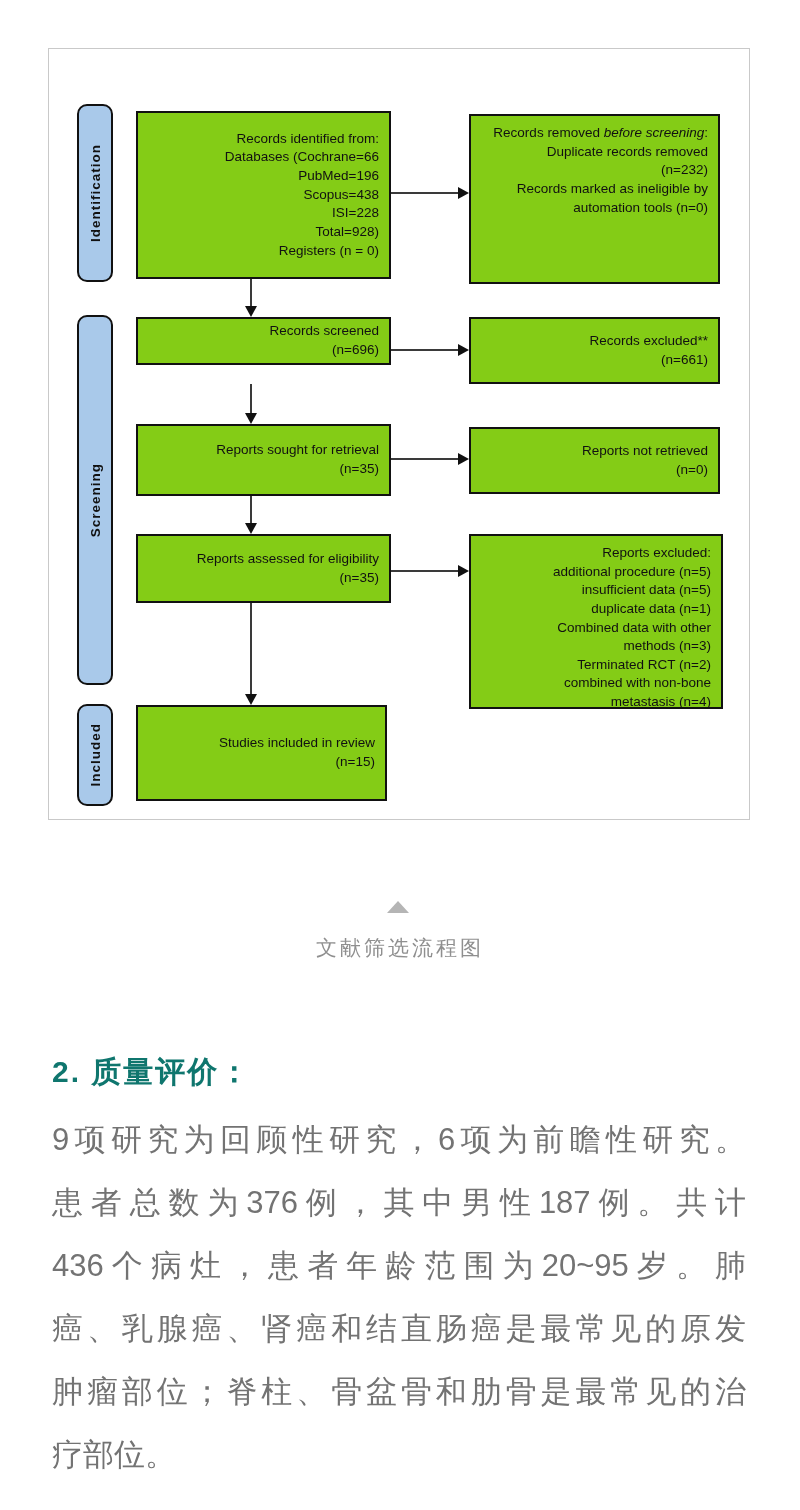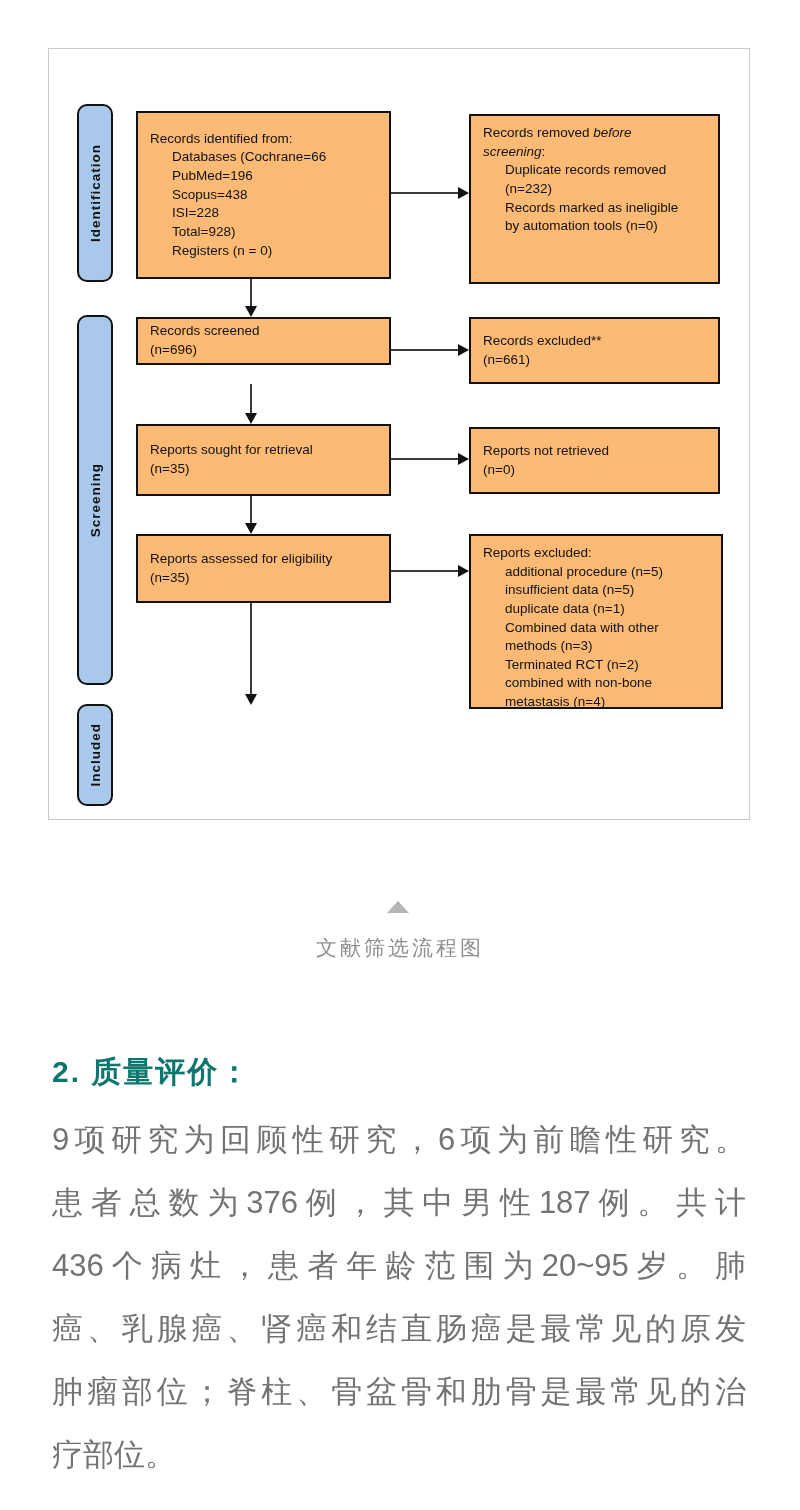--- a/index.html
+++ b/index.html
@@ -45,25 +45,26 @@
     font-weight:bold; font-size:13.5px;
     letter-spacing:1px;
     white-space:nowrap;
   }
   .stage-identification { left:28px; top:55px;  width:36px; height:178px; }
   .stage-screening      { left:28px; top:266px; width:36px; height:370px; }
   .stage-included       { left:28px; top:655px; width:36px; height:102px; }
 
   .fbox {
     position:absolute;
-    background:#fdba74;
+    background:#84cc16;
     border:2px solid #111;
     box-sizing:border-box;
     font-size:13.5px; line-height:1.38;
-    padding:8px 26px 8px 12px;
+    padding:8px 10px 8px 12px;
+    text-align:right;
   }
   .fbox.vcenter { display:flex; flex-direction:column; justify-content:center; }
   .fbox .indent { padding-left:22px; }
 
   .box-identified      { left:87px;  top:62px;  width:255px; height:168px; }
   .box-removed         { left:420px; top:65px;  width:251px; height:170px; }
   .box-screened        { left:87px;  top:268px; width:255px; height:48px; }
   .box-excluded        { left:420px; top:268px; width:251px; height:67px; }
   .box-sought          { left:87px;  top:375px; width:255px; height:72px; }
   .box-not-retrieved   { left:420px; top:378px; width:251px; height:67px; }
@@ -194,20 +195,24 @@
   <div class="fbox box-reports-excluded">
     <div>Reports excluded:</div>
     <div class="indent">additional procedure (n=5)</div>
     <div class="indent">insufficient data (n=5)</div>
     <div class="indent">duplicate data (n=1)</div>
     <div class="indent">Combined data with other methods (n=3)</div>
     <div class="indent">Terminated RCT (n=2)</div>
     <div class="indent">combined with non-bone metastasis (n=4)</div>
   </div>
 
+  <div class="fbox box-included vcenter">
+    <div>Studies included in review</div>
+    <div>(n=15)</div>
+  </div>
 
   <div class="arrow-v av1"></div>
   <div class="arrow-v av2"></div>
   <div class="arrow-v av3"></div>
   <div class="arrow-v av4"></div>
   <div class="arrow-h ah1"></div>
   <div class="arrow-h ah2"></div>
   <div class="arrow-h ah3"></div>
   <div class="arrow-h ah4"></div>
 

